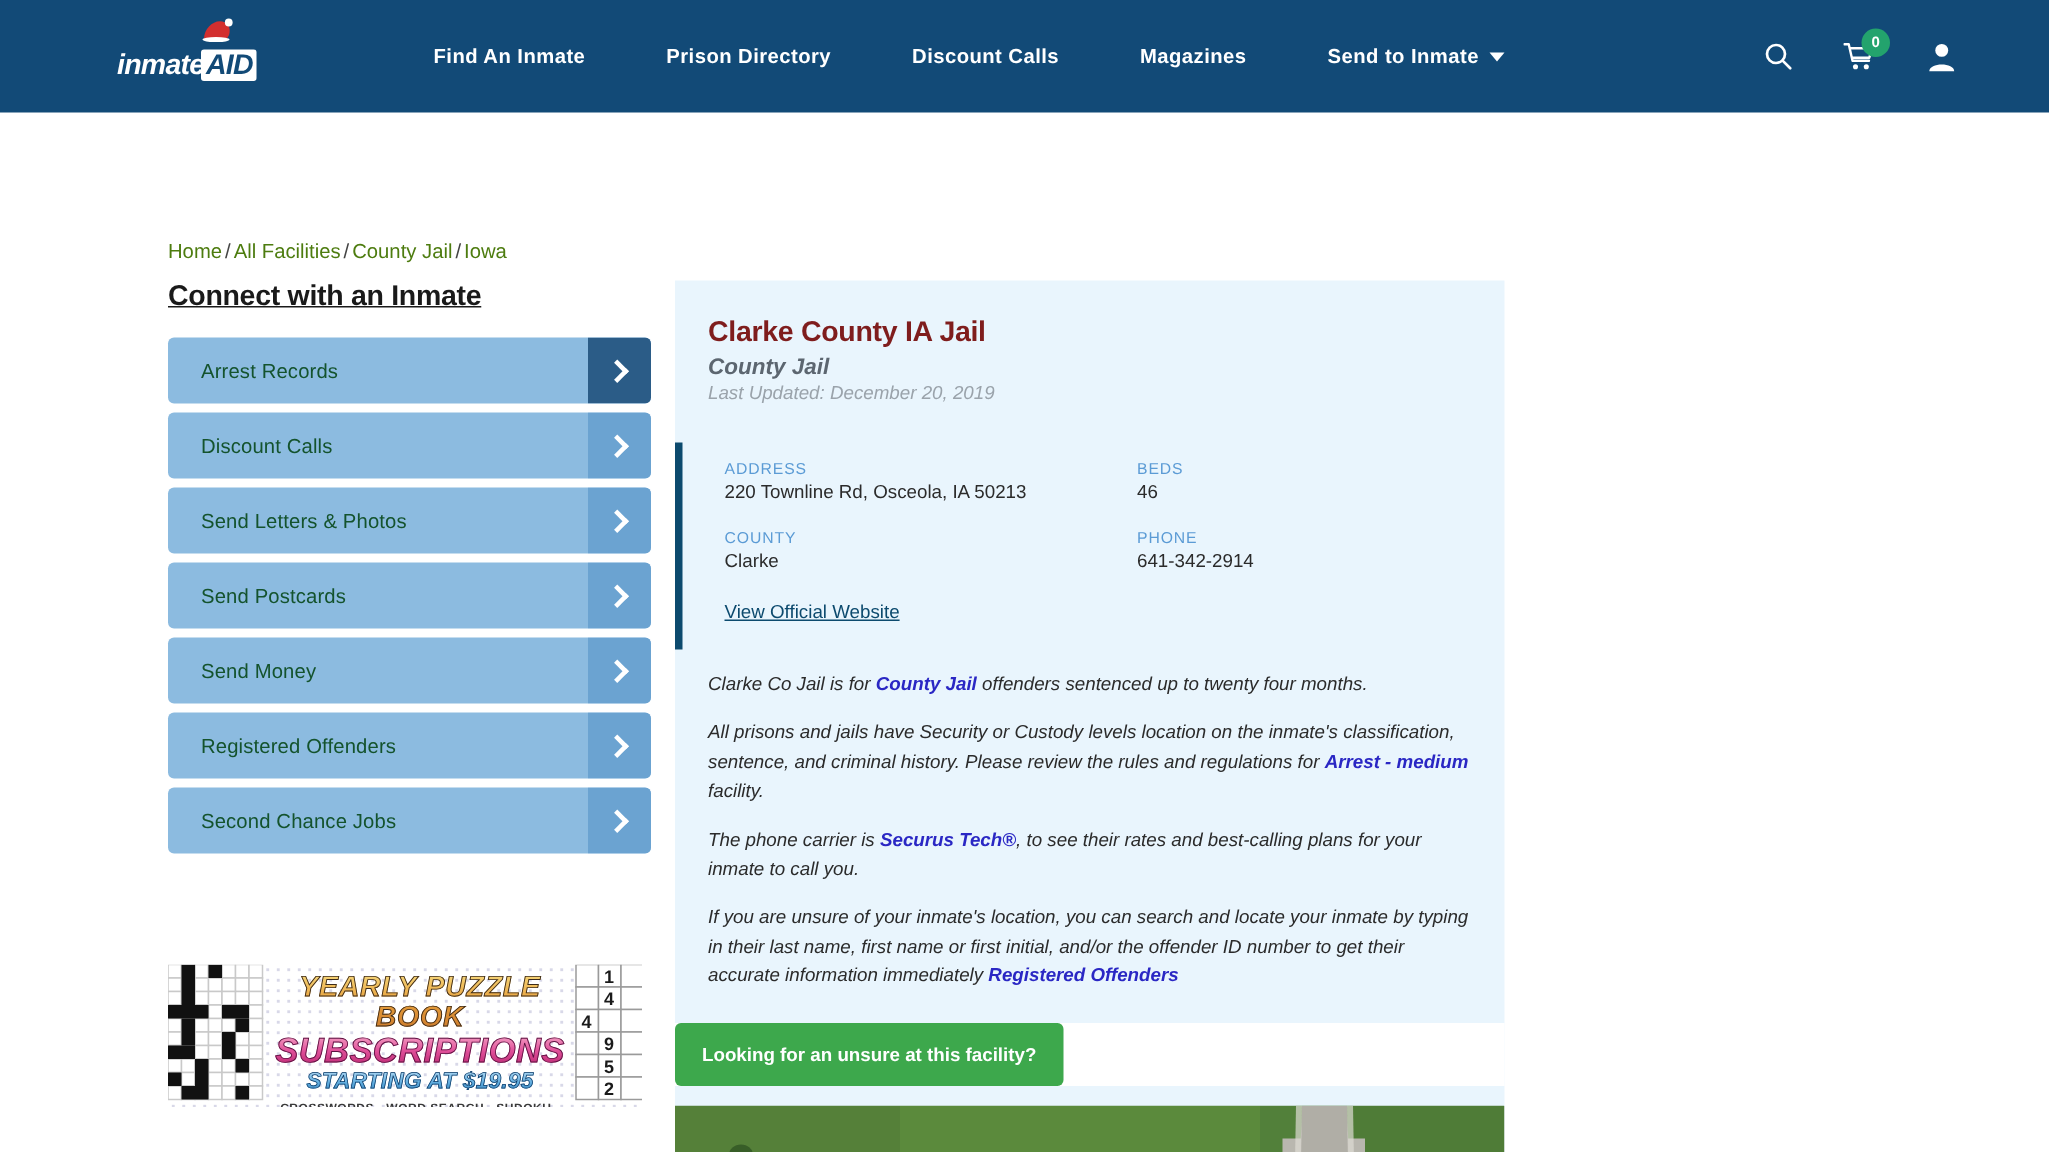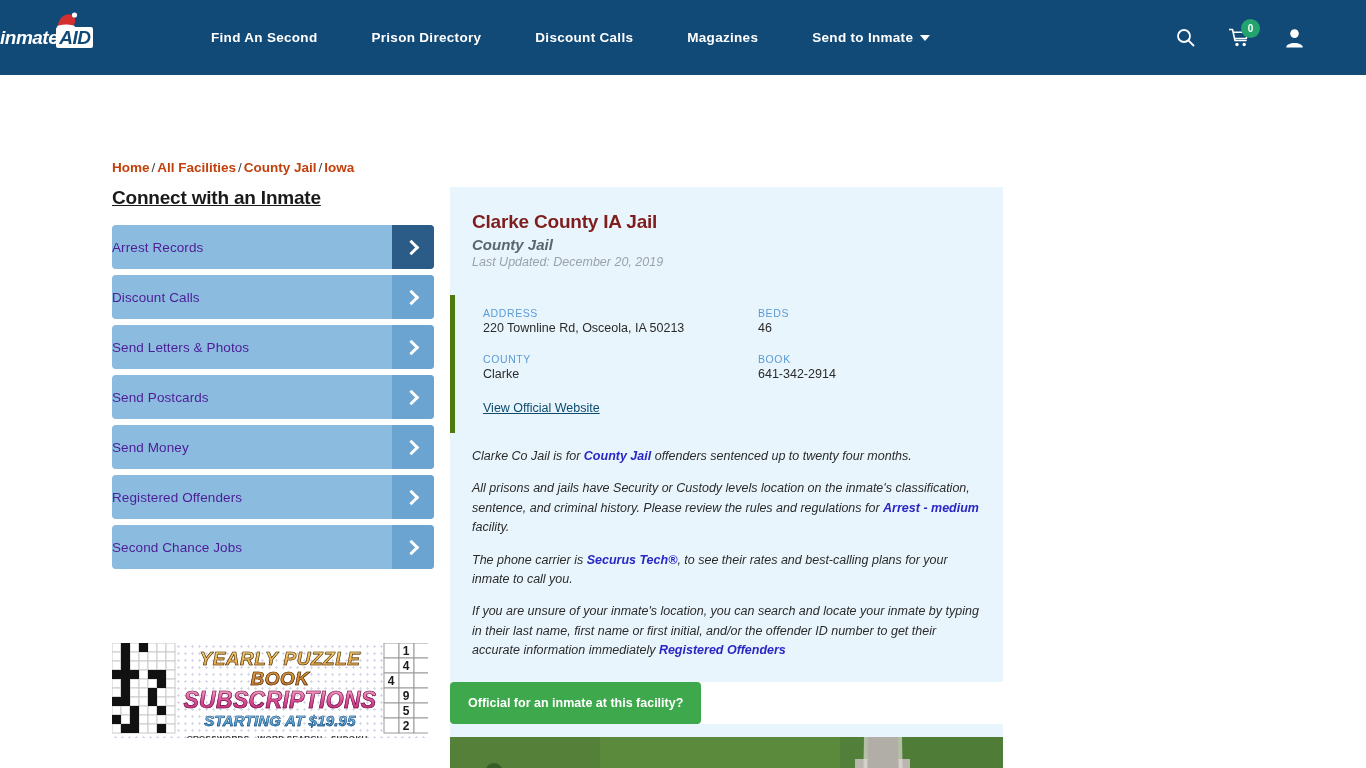--- a/index.html
+++ b/index.html
@@ -13,23 +13,24 @@
 
   
   .site-header {
     height: 75px;
     background: #124a77;
     display: flex;
     align-items: center;
     position: relative;
   }
   .logo-wrap {
+    margin-left: 78px;
     width: 110px; height: 34px;
     position: relative;
-    display: flex; align-items: center;
+    display: flex; align-items: flex-end;
   }
   .logo-text {
     font-size: 19px; font-weight: bold; color: #ffffff;
     letter-spacing: -0.5px; font-style: italic;
     position: relative; z-index: 2; white-space: nowrap;
   }
   .logo-text .aid {
     background: #ffffff; color: #124a77;
     padding: 0 3px; margin-left: -2px;
     border-radius: 2px;
@@ -77,21 +78,21 @@
   
   .page {
     position: relative;
     width: 1366px;
     background: #ffffff;
   }
   .breadcrumb {
     position: absolute; left: 112px; top: 85px;
     font-size: 13.5px; color: #5a4fcf;
   }
-  .breadcrumb a { color: #c2410c; text-decoration: none; cursor: pointer; font-weight: bold; }
+  .breadcrumb a { color: #4d7c0f; text-decoration: none; cursor: pointer; }
   .breadcrumb .sep { color: #444444; margin: 0 2px; }
 
   
   .sidebar {
     position: absolute; left: 112px; top: 112px;
     width: 322px;
   }
   .sidebar-title {
     font-size: 19px; font-weight: bold; color: #1a1a1a;
     text-decoration: underline; margin-bottom: 16px;
@@ -100,22 +101,22 @@
   .side-btn {
     position: relative;
     height: 44px; margin-bottom: 6px;
     background: #8cbbe0;
     border-radius: 4px;
     display: flex; align-items: center;
     cursor: pointer;
     overflow: hidden;
   }
   .side-btn-label {
-    color: #4c1d95; font-size: 13.5px;
-    letter-spacing: 0.1px;
+    color: #14532d; font-size: 13.5px;
+    padding-left: 22px; letter-spacing: 0.1px;
   }
   .side-arrow {
     position: absolute; right: 0; top: 0;
     width: 42px; height: 44px;
     background: #6ba3d1;
     display: flex; align-items: center; justify-content: center;
   }
   .side-btn.active .side-arrow { background: #2b5c87; }
   .chev {
     width: 11px; height: 11px;
@@ -191,21 +192,21 @@
     font-size: 15px; font-weight: bold; font-style: italic;
     color: #5c6670; margin: 0 0 2px 0;
   }
   .facility-updated {
     font-size: 12.5px; font-style: italic; color: #9aa3ab;
     margin: 0;
   }
 
   .info-block {
     margin: 26px 0 0 0;
-    border-left: 5px solid #4d7c0f;
+    border-left: 5px solid #0c4a6e;
     padding: 12px 0 18px 28px;
     display: grid;
     grid-template-columns: 275px 1fr;
     grid-auto-rows: auto;
     row-gap: 0px;
   }
   .info-label {
     font-size: 10.5px; color: #5b9bd5;
     letter-spacing: 0.6px; margin-bottom: 2px;
   }
@@ -261,21 +262,21 @@
     <svg class="santa-hat" viewBox="0 0 22 16">
       <path d="M2 14 C2 6, 10 0, 16 3 C20 5, 20 11, 17 14 Z" fill="#d32f2f"></path>
       <ellipse cx="10" cy="14.4" rx="9" ry="1.8" fill="#ffffff"></ellipse>
       <circle cx="18.5" cy="3" r="2.6" fill="#ffffff"></circle>
     </svg>
     <div class="logo-text"><span>inmate</span><span class="aid">AID</span></div>
   </div>
 
   <nav class="main-nav">
     <div class="nav-item">
-      <span>Find An Second</span>
+      <span>Find An Inmate</span>
     </div>
     <div class="nav-item">
       <span>Prison Directory</span>
     </div>
     <div class="nav-item">
       <span>Discount Calls</span>
     </div>
     <div class="nav-item">
       <span>Magazines</span>
     </div>
@@ -510,35 +511,35 @@
       </div>
       <div>
         <div class="info-label">BEDS</div>
         <div class="info-value">46</div>
       </div>
       <div>
         <div class="info-label">COUNTY</div>
         <div class="info-value">Clarke</div>
       </div>
       <div>
-        <div class="info-label">BOOK</div>
+        <div class="info-label">PHONE</div>
         <div class="info-value">641-342-2914</div>
       </div>
       <a class="official-link">View Official Website</a>
     </div>
 
     <div class="desc">
       <p><span>Clarke Co Jail is for </span><a>County Jail</a><span> offenders sentenced up to twenty four months.</span></p>
       <p><span>All prisons and jails have Security or Custody levels location on the inmate's classification, sentence, and criminal history. Please review the rules and regulations for </span><a>Arrest - medium</a><span> facility.</span></p>
       <p><span>The phone carrier is </span><a>Securus Tech®</a><span>, to see their rates and best-calling plans for your inmate to call you.</span></p>
       <p><span>If you are unsure of your inmate's location, you can search and locate your inmate by typing in their last name, first name or first initial, and/or the offender ID number to get their accurate information immediately </span><a>Registered Offenders</a></p>
     </div>
 
     <div class="cta-row">
-      <button class="cta-btn">Official for an inmate at this facility?</button>
+      <button class="cta-btn">Looking for an unsure at this facility?</button>
     </div>
 
     <div class="map-img">
       <svg width="553" height="113" viewBox="0 0 553 113" preserveAspectRatio="none">
         <rect x="0" y="0" width="553" height="113" fill="#4d7a36"></rect>
         <rect x="0" y="0" width="150" height="113" fill="#558039"></rect>
         <rect x="150" y="0" width="240" height="60" fill="#5b8a3c"></rect>
         <rect x="390" y="0" width="60" height="113" fill="#52803a"></rect>
         <rect x="450" y="0" width="103" height="113" fill="#4f7c37"></rect>
         <g fill="#2f5323" opacity="0.75">

